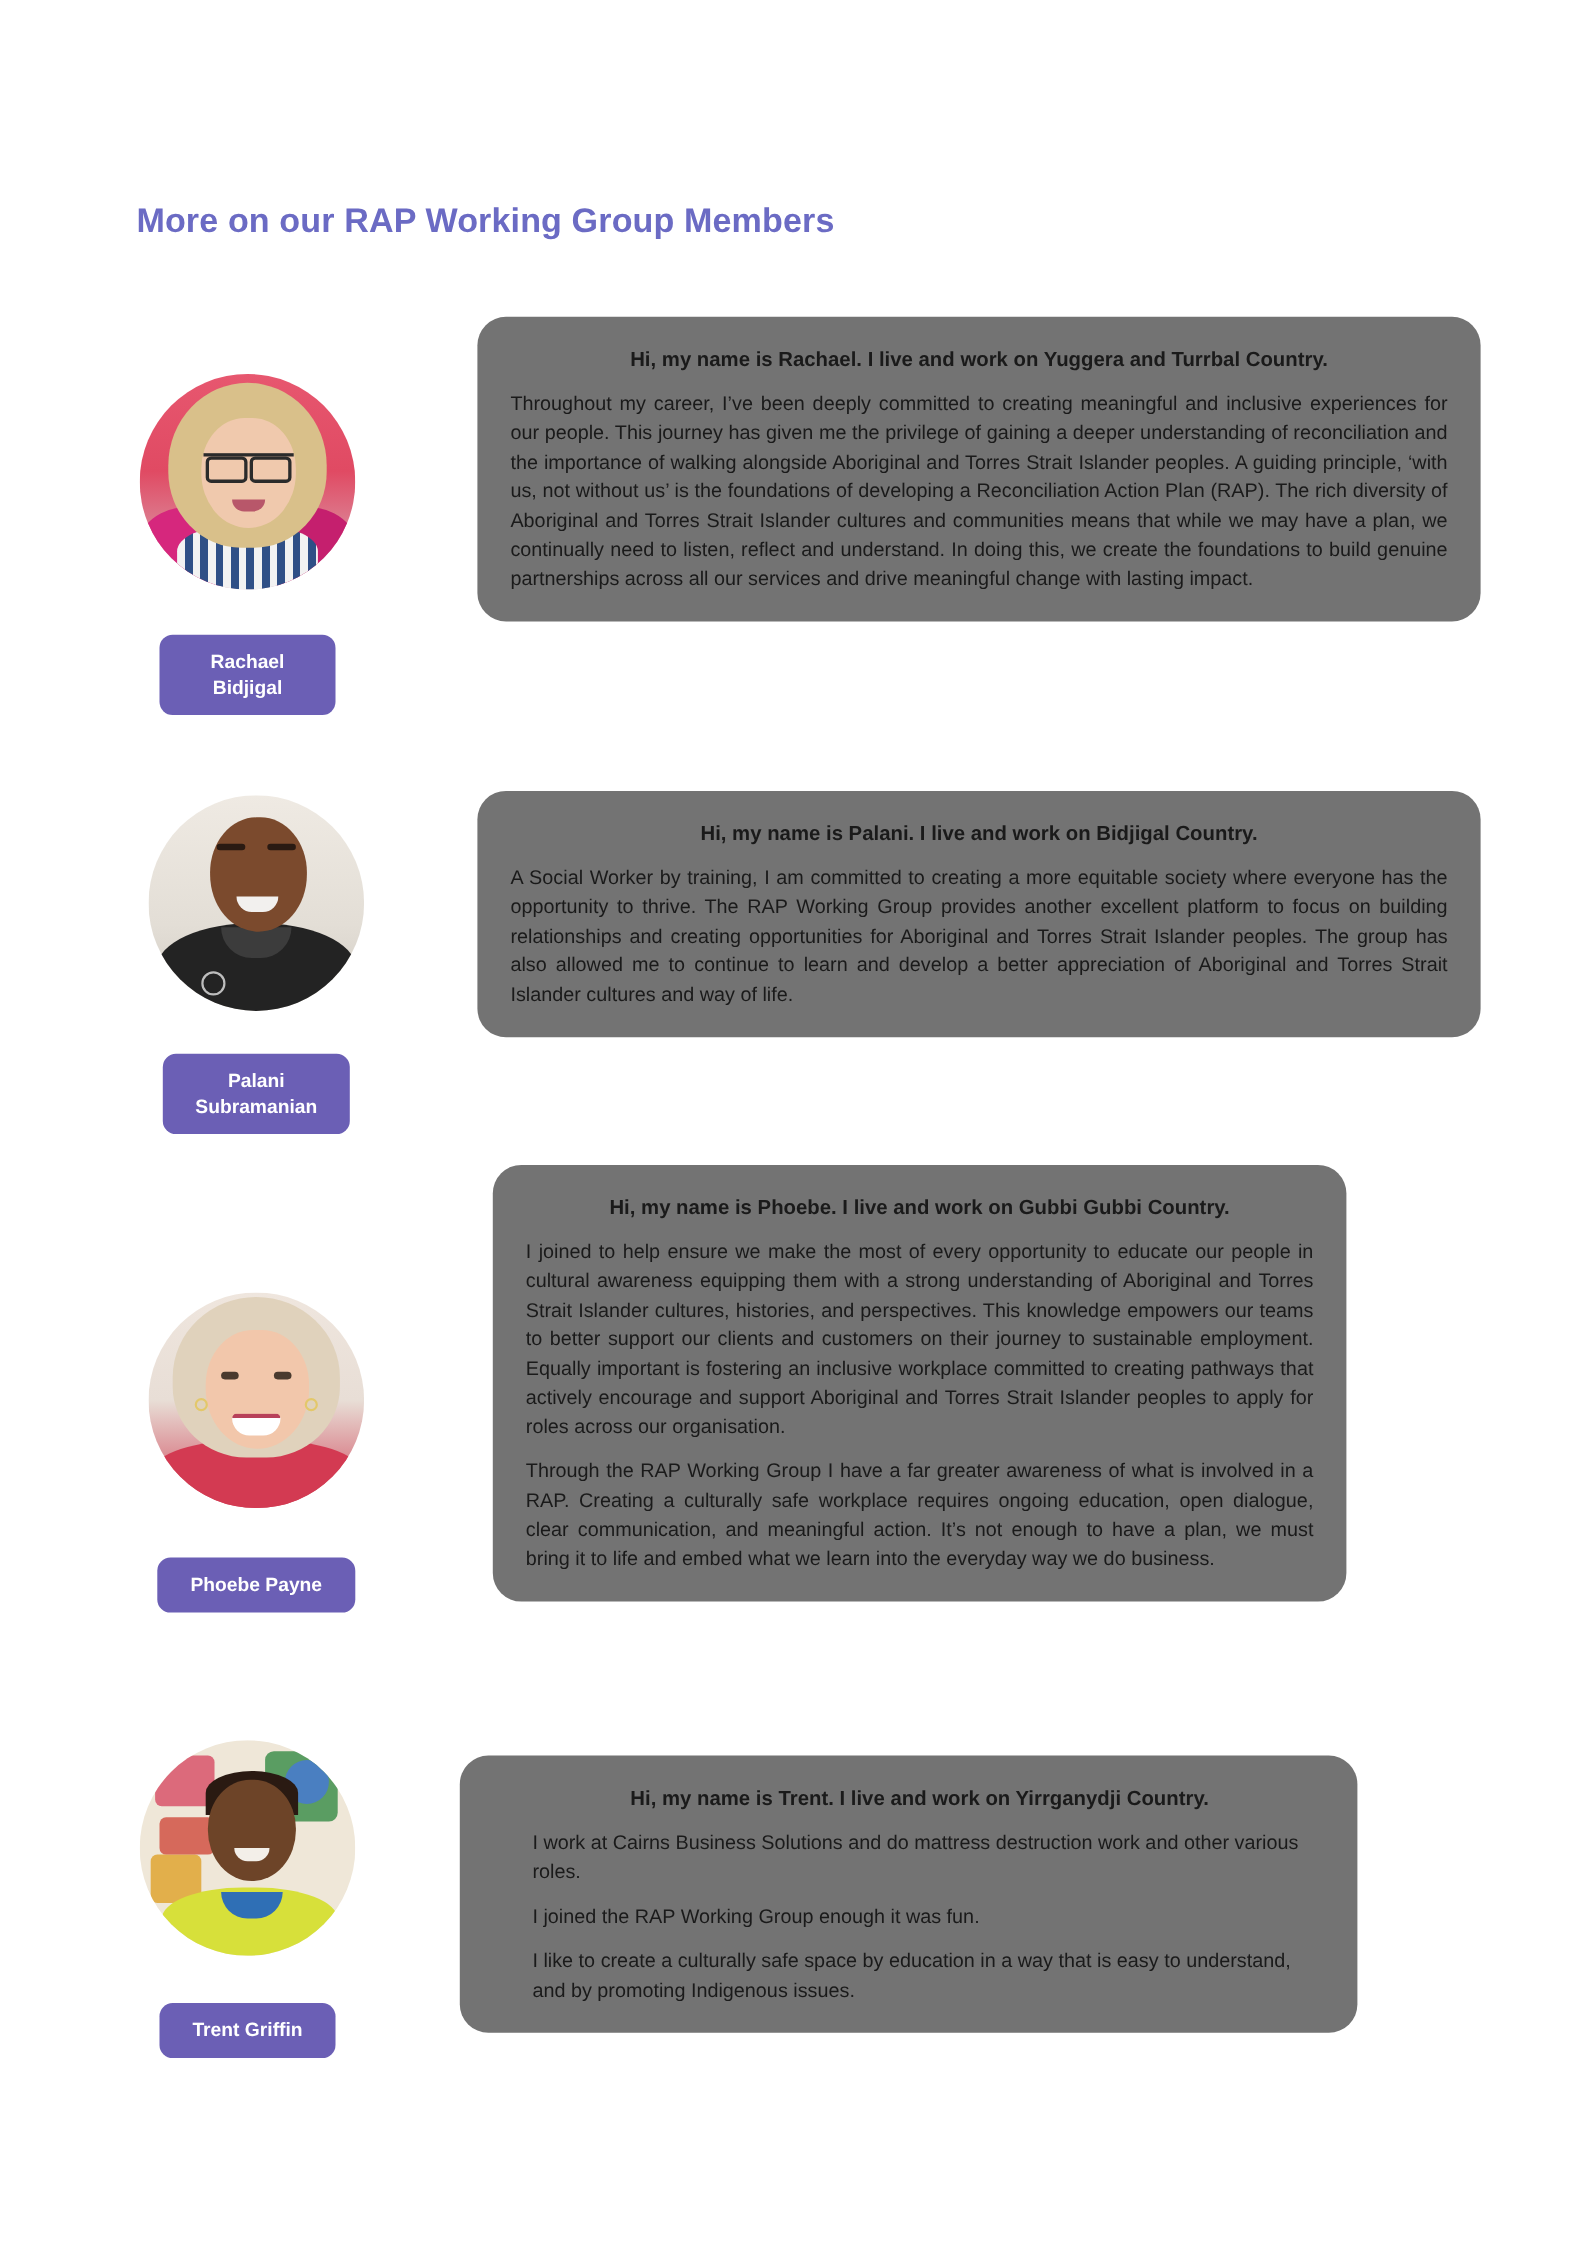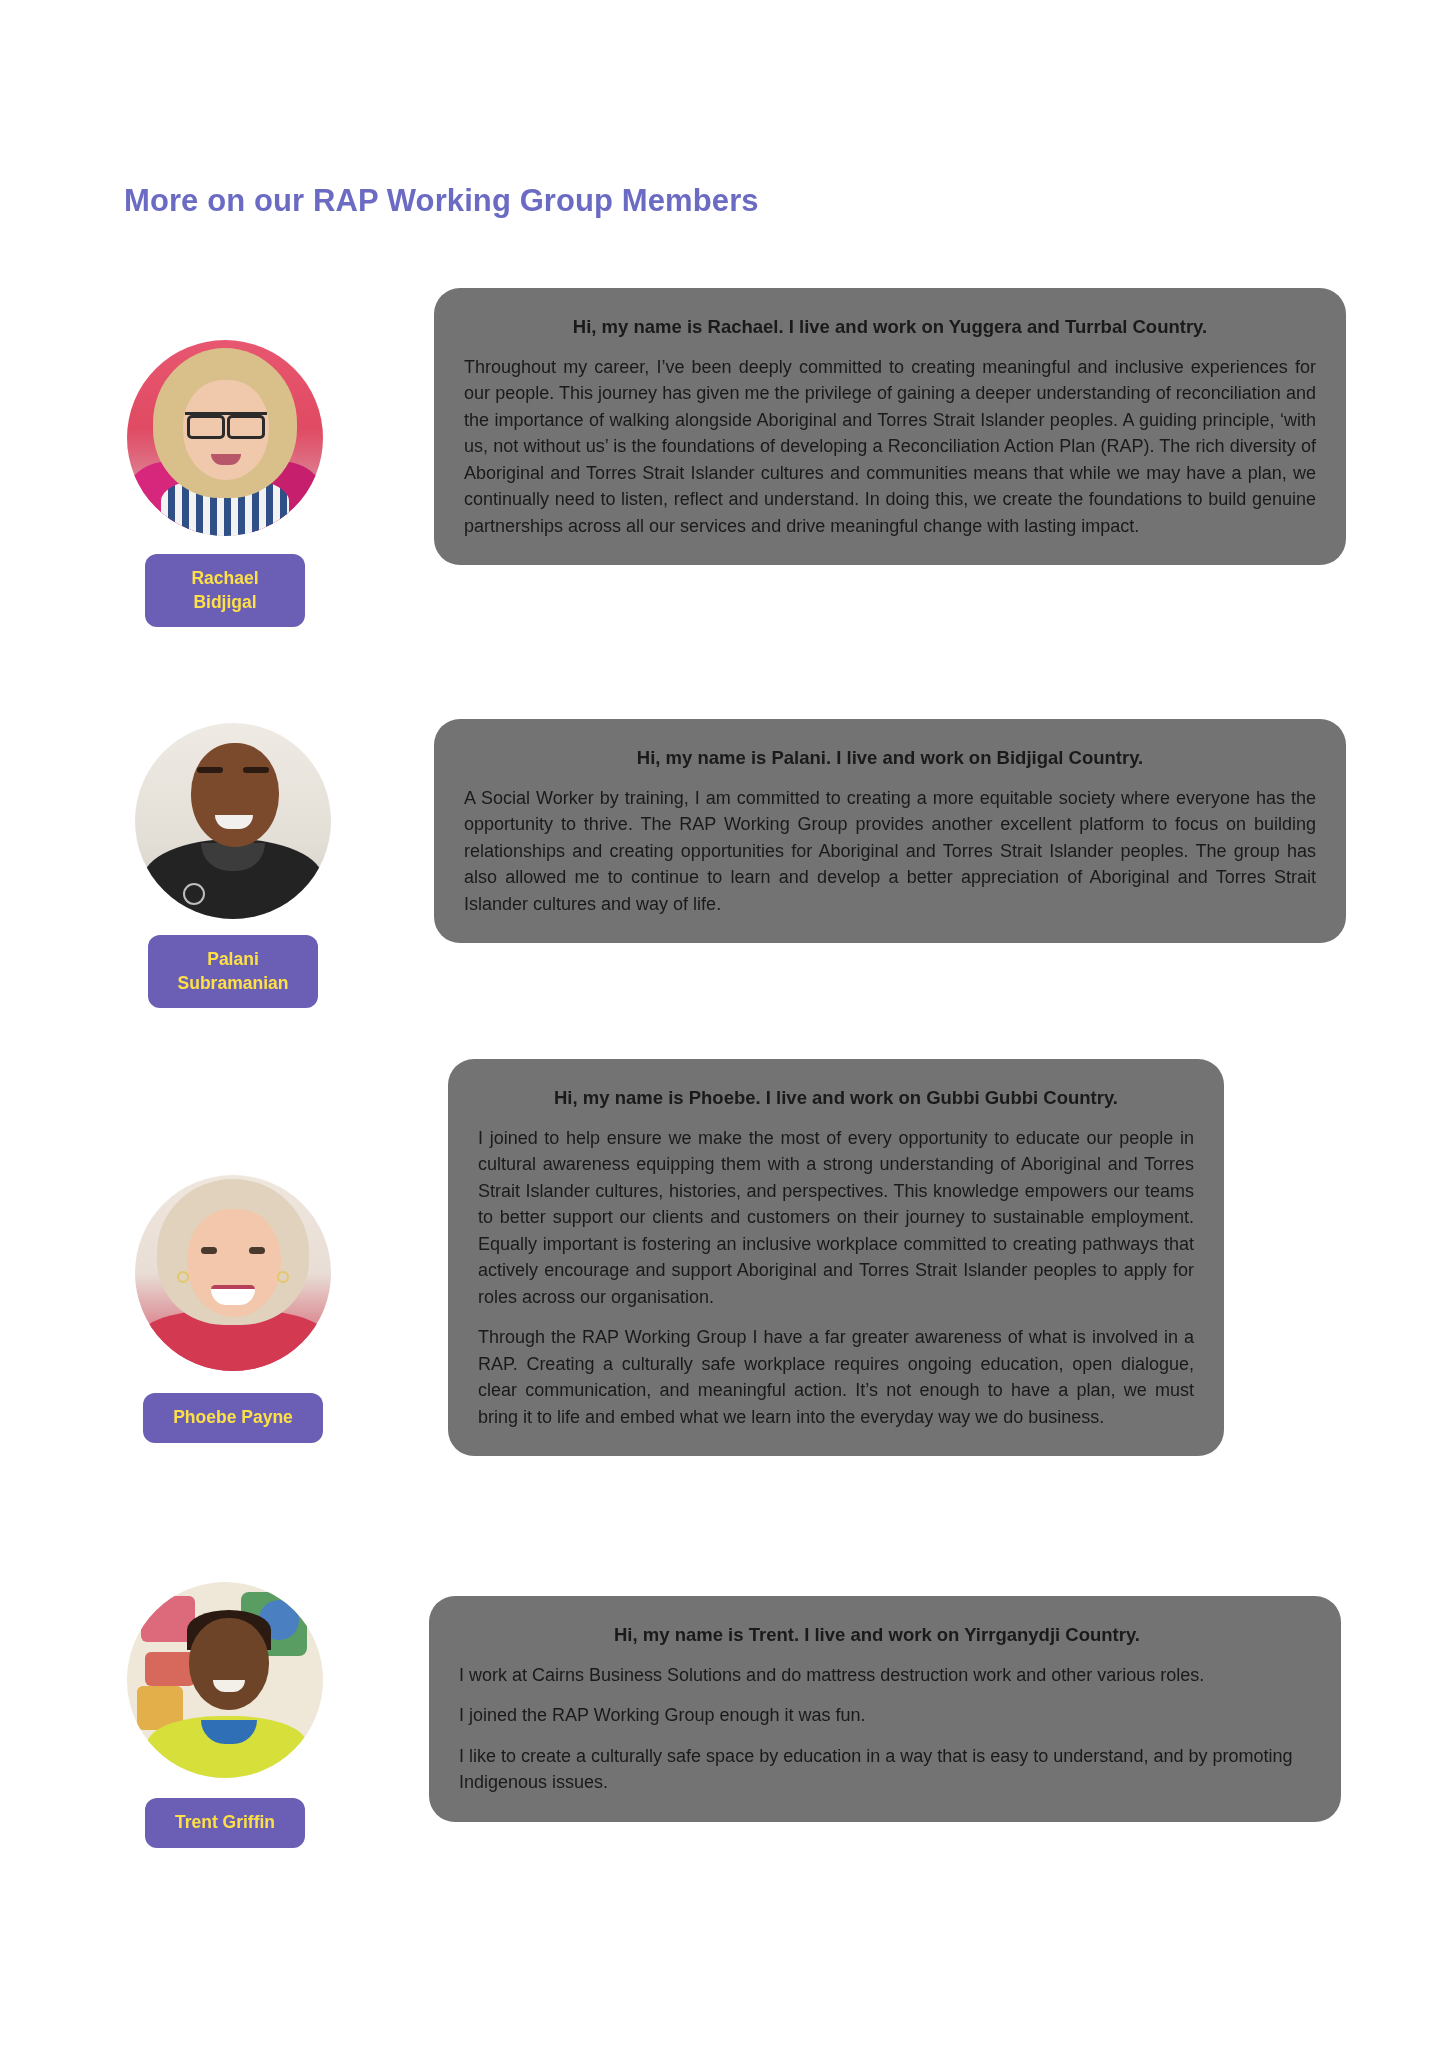--- a/index.html
+++ b/index.html
@@ -50,28 +50,29 @@
     height: 196px;
     border-radius: 50%;
     margin: 0 auto;
     overflow: hidden;
     position: relative;
   }
 
   .name-chip {
     display: inline-block;
     background: #6b5fb5;
-    color: #fde047;
+    color: #ffffff;
     font-weight: bold;
     font-size: 17.5px;
     line-height: 1.35;
     border-radius: 12px;
     padding: 13px 30px;
     text-align: center;
     min-width: 160px;
+    margin-top: 23px;
   }
 
   
   .bubble {
     position: absolute;
     background: #737373;
     border-radius: 26px;
     padding: 24px 30px 26px 30px;
   }
 
@@ -251,21 +252,21 @@
         <div class="head"></div>
         <div class="mouth"></div>
       </div>
       <div style="margin-top:20px;">
         <span class="name-chip">
           <span>Trent Griffin</span>
         </span>
       </div>
     </div>
 
-    <div class="bubble" style="left:429px; top:1596px; width:912px; padding-left:30px;">
+    <div class="bubble" style="left:418px; top:1596px; width:816px; padding-left:66px;">
       <div class="headline" style="margin-left:-16px;">Hi, my name is Trent. I live and work on Yirrganydji Country.</div>
       <p class="left">I work at Cairns Business Solutions and do mattress destruction work and other various roles.</p>
       <p class="left">I joined the RAP Working Group enough it was fun.</p>
       <p class="left">I like to create a culturally safe space by education in a way that is easy to understand, and by promoting Indigenous issues.</p>
     </div>
   </div>
 
 </div>
 
 </body></html>

